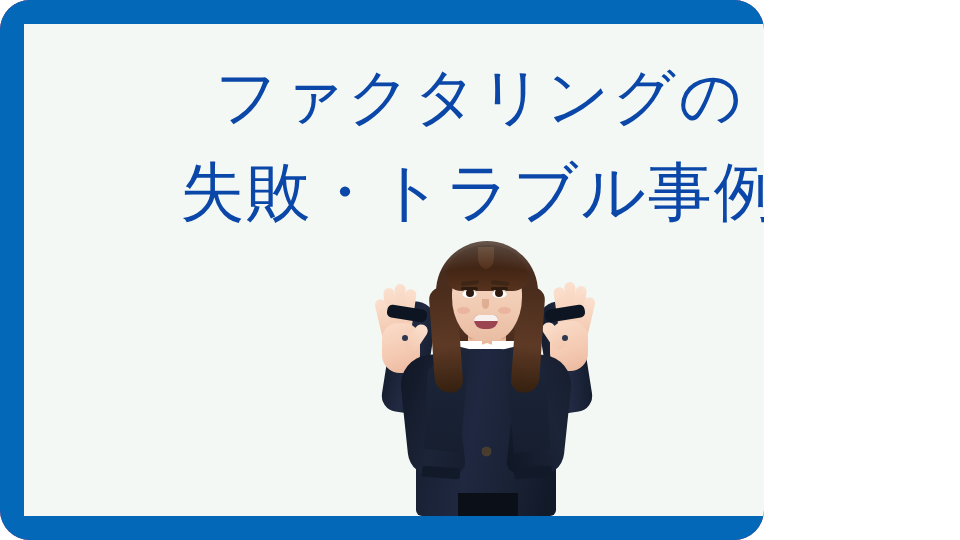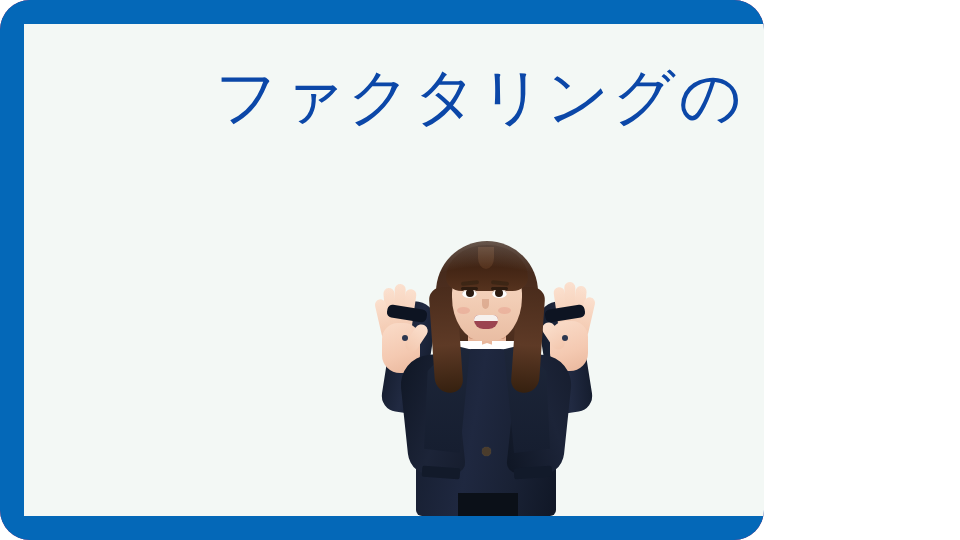--- a/index.html
+++ b/index.html
@@ -371,20 +371,21 @@
 <body>
 
 <div class="canvas">
 
   <div class="frame-border"></div>
 
   <div class="inner-card">
 
     <div class="title-block">
       <div class="title-line line1">ファクタリングの</div>
+      <div class="title-line line2">失敗・トラブル事例</div>
     </div>
 
     <div class="person">
 
       <div class="hair-back"></div>
 
       <div class="arm arm-left"></div>
       <div class="arm arm-right"></div>
 
       <div class="hand hand-left">

